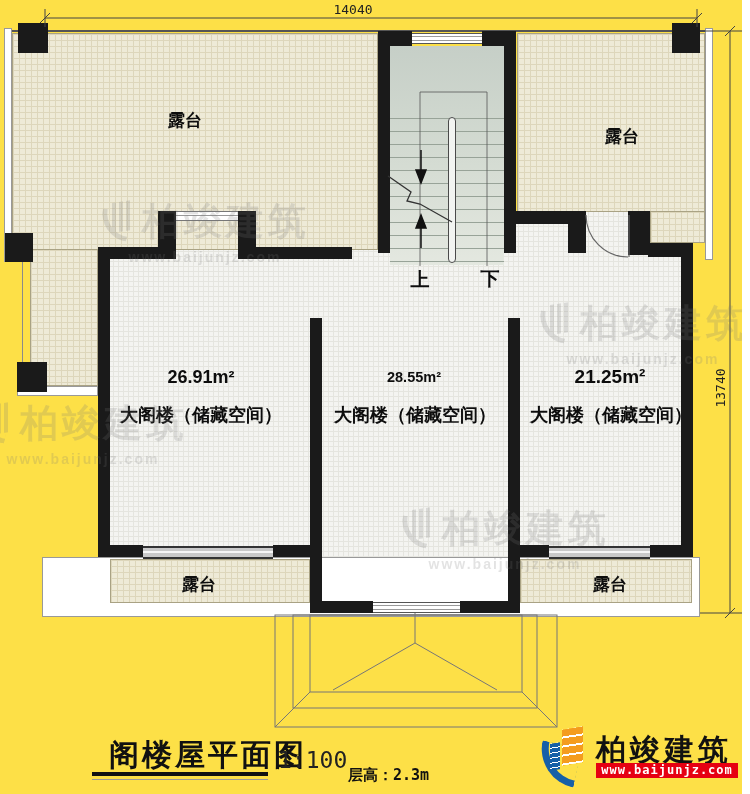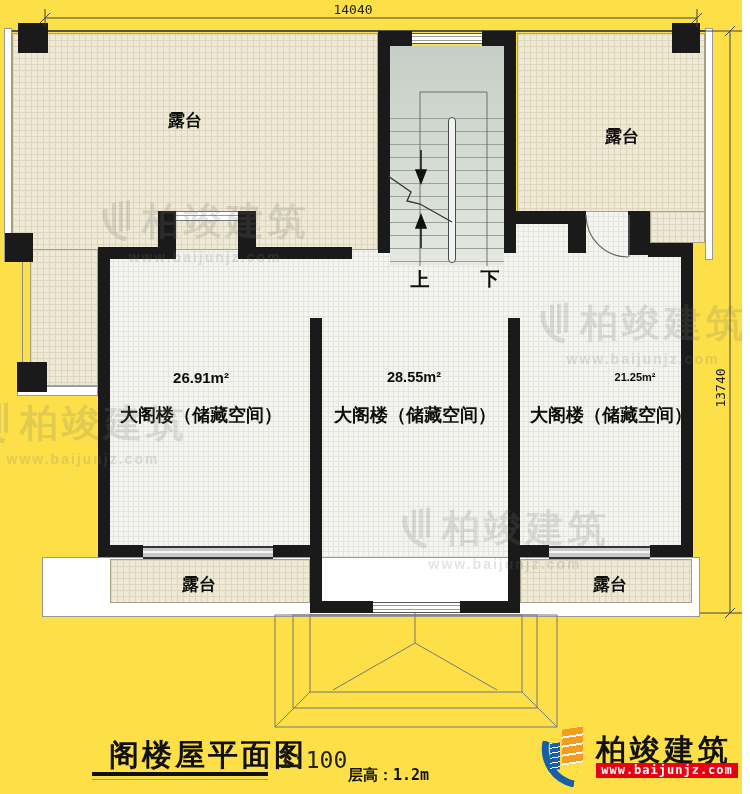--- a/index.html
+++ b/index.html
@@ -155,25 +155,25 @@
   </svg>
 
   <div class="dimtext" style="left:353px;top:2px;transform:translateX(-50%);">14040</div>
   <div class="dimtext" style="left:720px;top:388px;transform:translate(-50%,-50%) rotate(-90deg);">13740</div>
 
   <div class="lbl" style="left:185px;top:120px;font-size:17px;">露台</div>
   <div class="lbl" style="left:622px;top:136px;font-size:17px;">露台</div>
   <div class="lbl" style="left:199px;top:584px;font-size:17px;">露台</div>
   <div class="lbl" style="left:610px;top:584px;font-size:17px;">露台</div>
 
-  <div class="lbl" style="left:201px;top:377px;font-size:15px;">26.91m²</div>
+  <div class="lbl" style="left:201px;top:377px;font-size:18px;">26.91m²</div>
   <div class="lbl" style="left:201px;top:415px;font-size:18px;">大阁楼（储藏空间）</div>
   <div class="lbl" style="left:414px;top:377px;font-size:14.5px;">28.55m²</div>
   <div class="lbl" style="left:415px;top:415px;font-size:18px;">大阁楼（储藏空间）</div>
-  <div class="lbl" style="left:610px;top:377px;font-size:11px;margin-left:25px;">21.25m²</div>
+  <div class="lbl" style="left:610px;top:377px;font-size:19px;">21.25m²</div>
   <div class="lbl" style="left:611px;top:415px;font-size:18px;">大阁楼（储藏空间）</div>
 
   <div class="lbl" style="left:420px;top:280px;font-size:19px;">上</div>
   <div class="lbl" style="left:490px;top:279px;font-size:19px;">下</div>
 
   <div class="wm" style="left:205px;top:230px;">
     <div class="wm-row">
         <span class="bj-icon">
           <span class="bi-arc"></span>
           <span class="bi-bars"></span>
@@ -211,21 +211,21 @@
       <span class="wm-name">柏竣建筑</span>
       </div>
     <div class="wm-url">www.baijunjz.com</div>
   </div>
 
   <div class="title-main" style="left:92px;top:735px;margin-left:17px;">阁楼屋平面图</div>
   <div class="abs" style="left:92px;top:772px;width:176px;height:4px;background:#111;"></div>
   <div class="abs" style="left:92px;top:779px;width:176px;height:1px;background:#999;"></div>
   <div class="scale-txt" style="left:278px;top:747px;">1:100</div>
   <div class="tb-line" style="left:348px;top:766px;">
-    <span>层高：</span><span class="val">1.2m</span>
+    <span>层高：</span><span class="val">2.3m</span>
   </div>
   <div class="logo-icon" style="left:538px;top:727px;">
     <span class="li-arc"></span>
       <span class="li-orange"></span>
       <span class="li-blue"></span>
   </div>
   <div class="brand-name" style="left:596px;top:730px;">柏竣建筑</div>
   <div class="brand-url" style="left:596px;top:763px;width:142px;height:15px;">www.baijunjz.com</div>
 
 </div>

